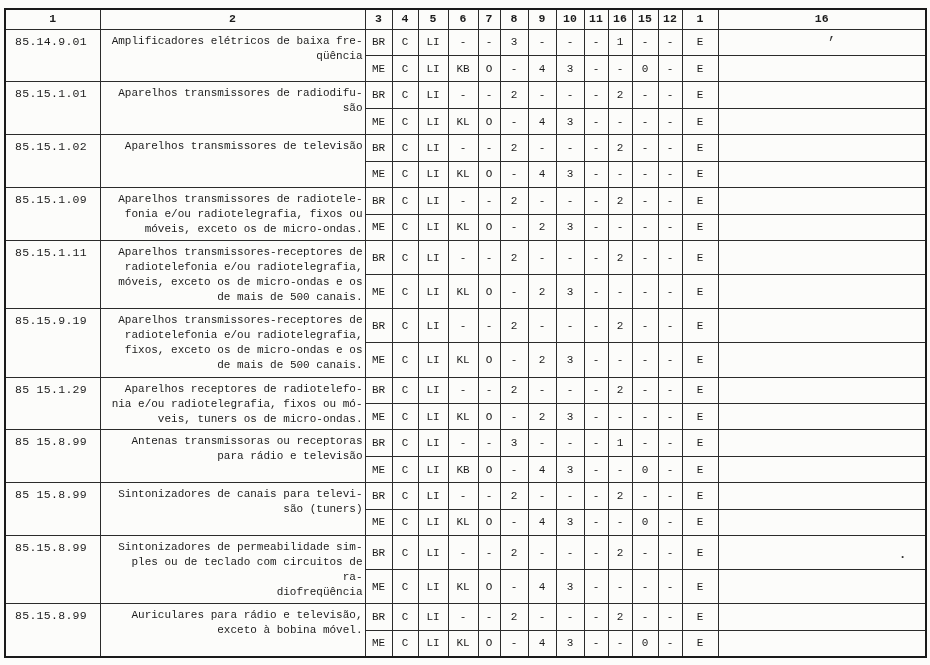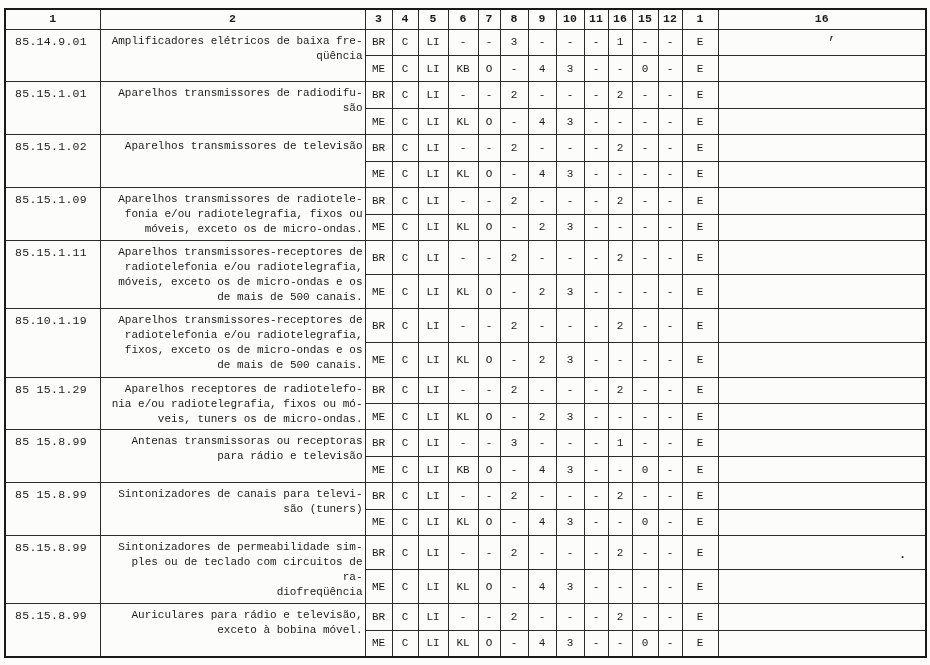--- a/index.html
+++ b/index.html
@@ -284,21 +284,21 @@
           <td class="value-cell">2</td>
           <td class="value-cell">3</td>
           <td class="value-cell">-</td>
           <td class="value-cell">-</td>
           <td class="value-cell">-</td>
           <td class="value-cell">-</td>
           <td class="value-cell">E</td>
           <td class="value-cell obs-cell"></td>
         </tr>
         <tr>
-          <td rowspan="2" class="code-cell">85.10.1.19</td>
+          <td rowspan="2" class="code-cell">85.15.9.19</td>
           <td rowspan="2" class="desc-cell">Aparelhos transmissores-receptores de
 radiotelefonia e/ou radiotelegrafia,
 fixos, exceto os de micro-ondas e os
 de mais de 500 canais.</td>
           <td class="value-cell">BR</td>
           <td class="value-cell">C</td>
           <td class="value-cell">LI</td>
           <td class="value-cell">-</td>
           <td class="value-cell">-</td>
           <td class="value-cell">2</td>

